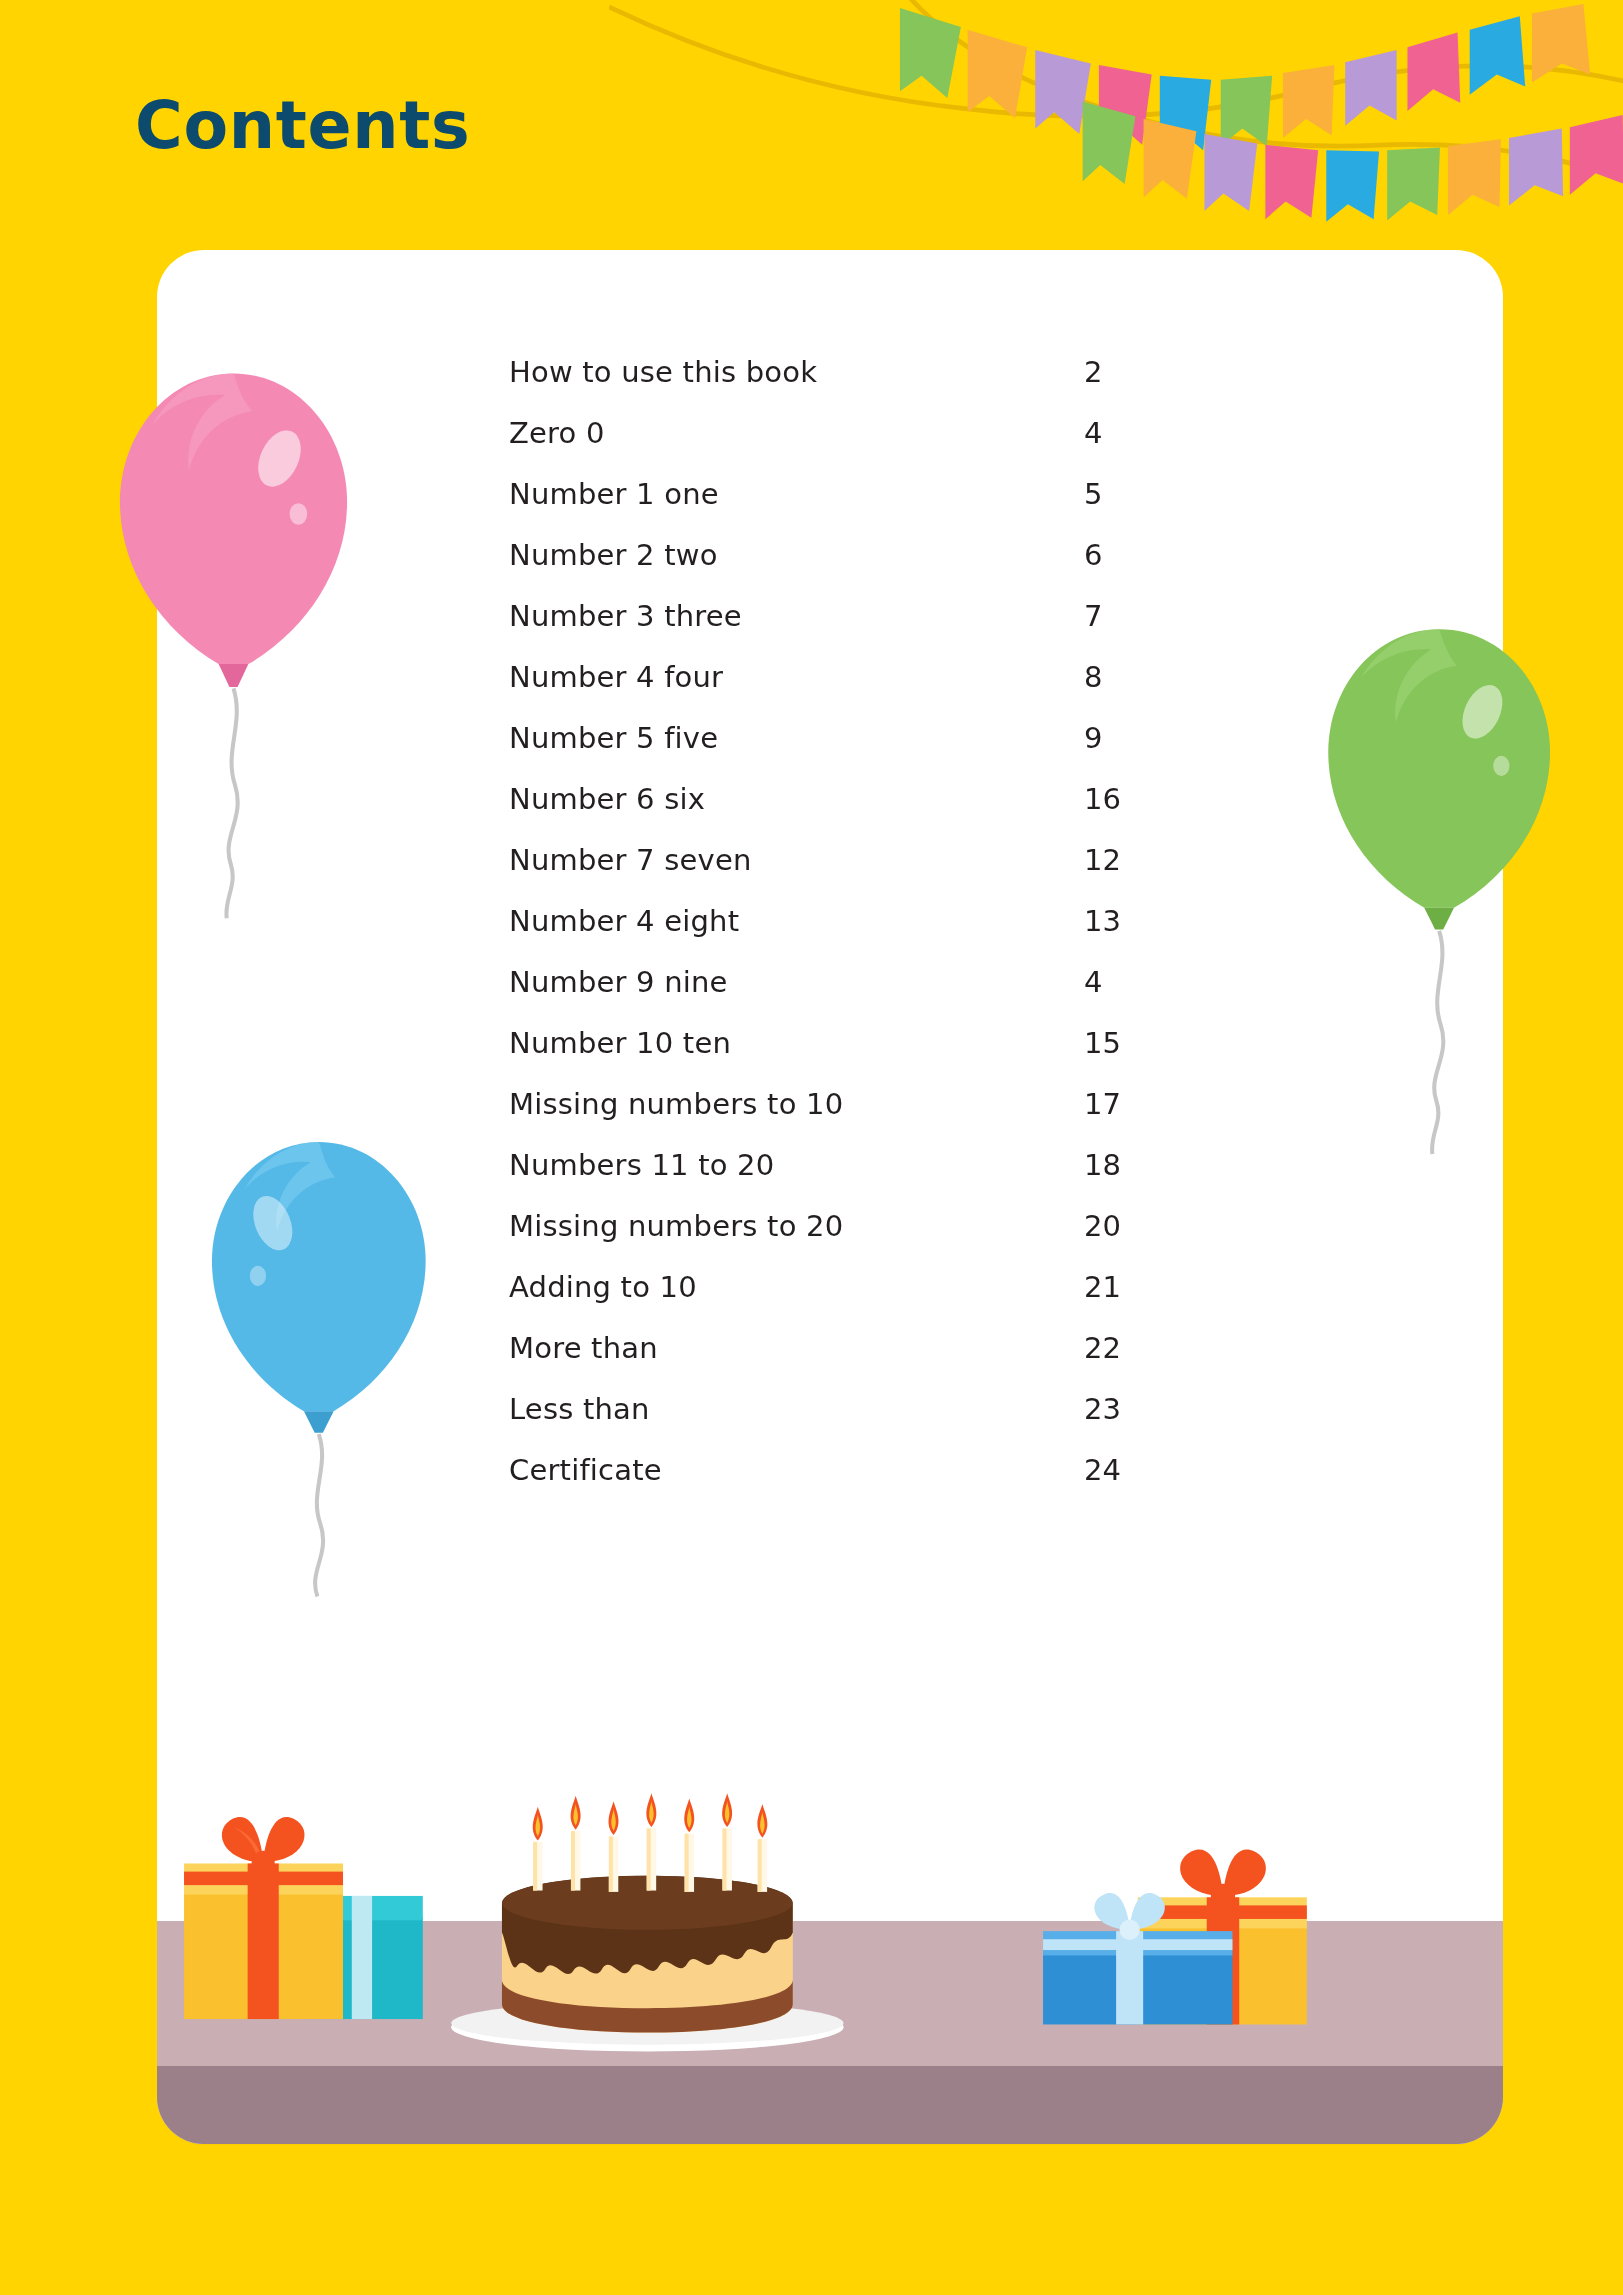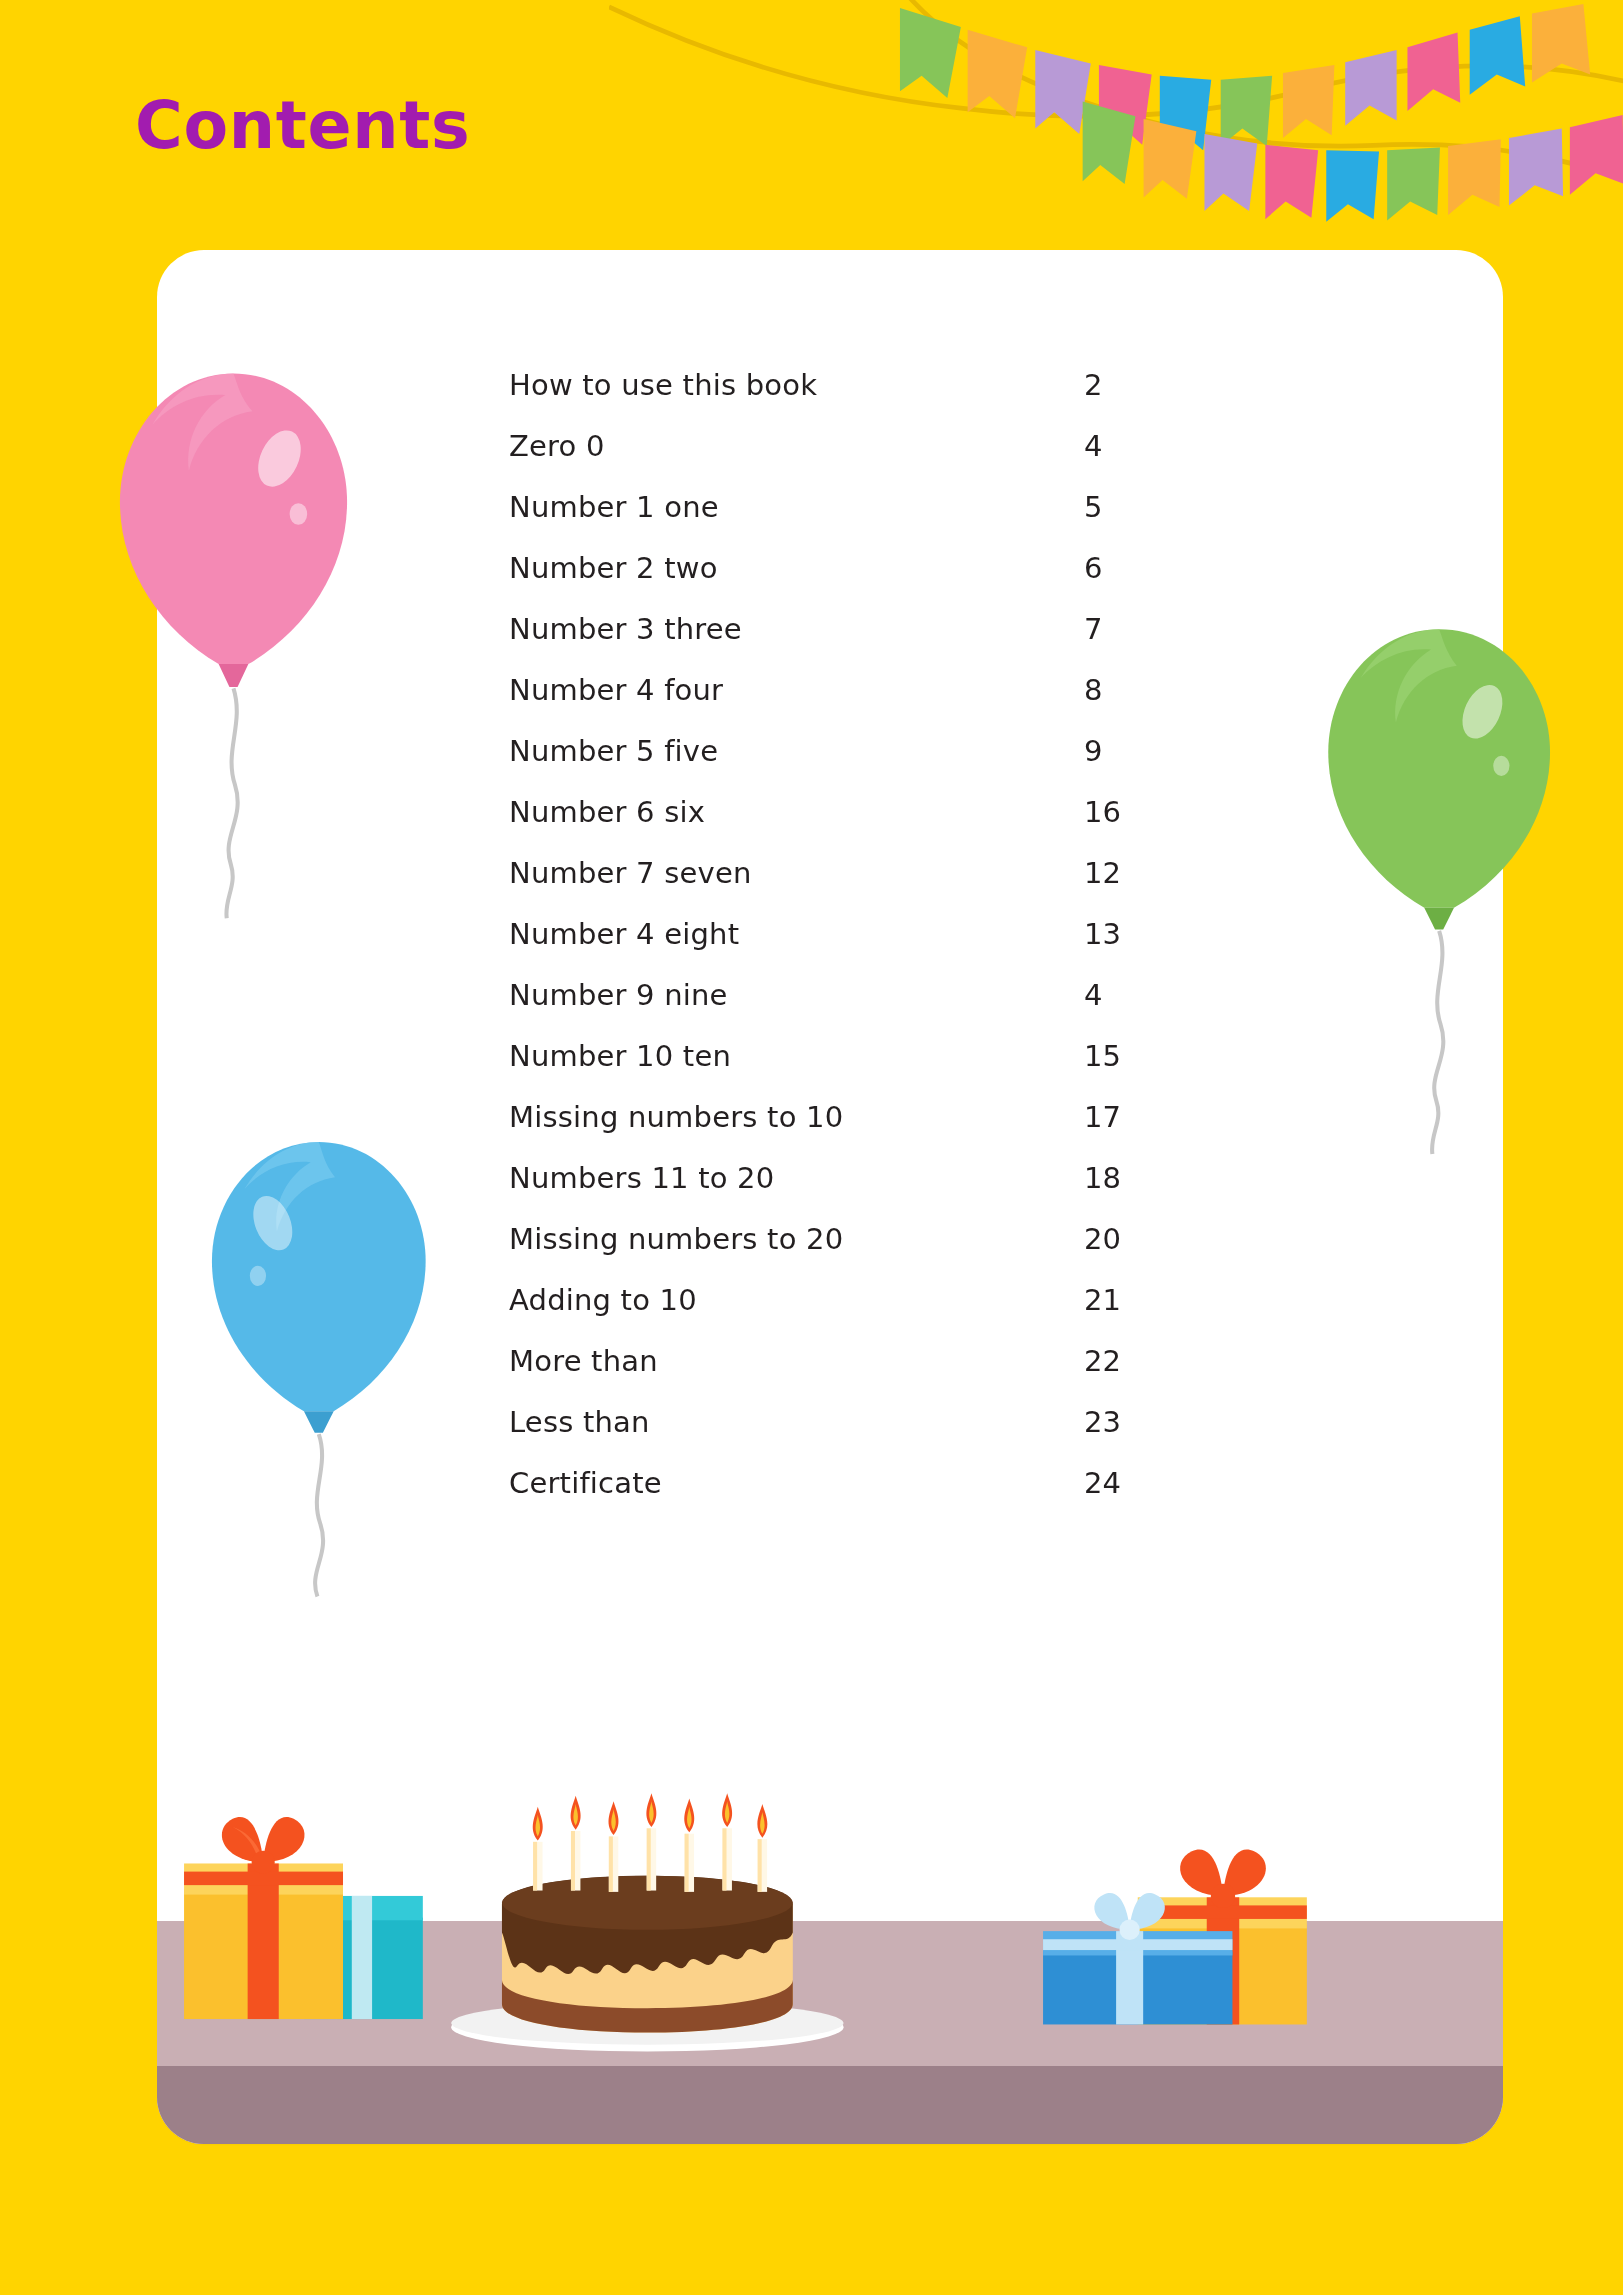--- a/index.html
+++ b/index.html
@@ -26,21 +26,21 @@
   }
 
   
   #page-title {
     position: absolute;
     left: 135px;
     top: 88px;
     font-family: "DejaVu Sans", sans-serif;
     font-weight: bold;
     font-size: 65px;
-    color: #a21caf;
+    color: #0c4a6e;
     letter-spacing: 0.7px;
   }
 
   
   #content-card {
     position: absolute;
     left: 157px;
     top: 250px;
     width: 1346px;
     height: 1894px;
@@ -71,21 +71,21 @@
 
   
   #toc {
     position: absolute;
     left: 352px;
     top: 91px;
     width: 649px;
   }
   .toc-row {
     display: flex;
-    align-items: flex-end;
+    align-items: center;
     height: 61px;
   }
   .toc-label {
     flex: 1 1 auto;
     font-size: 29px;
     color: #231F20;
     font-family: "DejaVu Sans", sans-serif;
     letter-spacing: 0.2px;
   }
   .toc-page {

